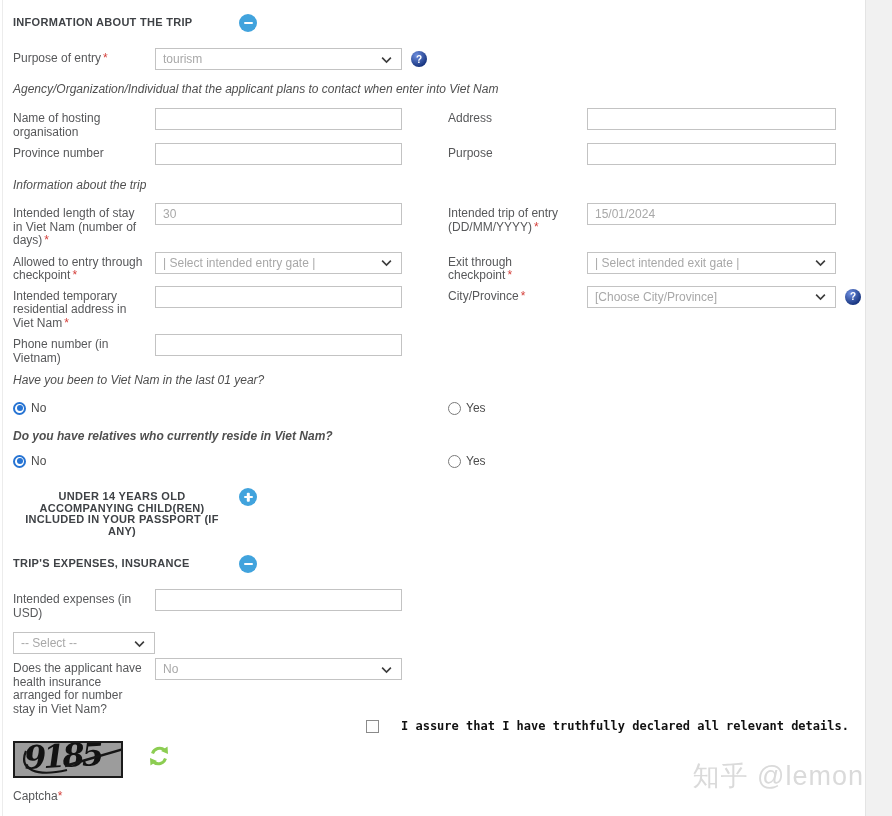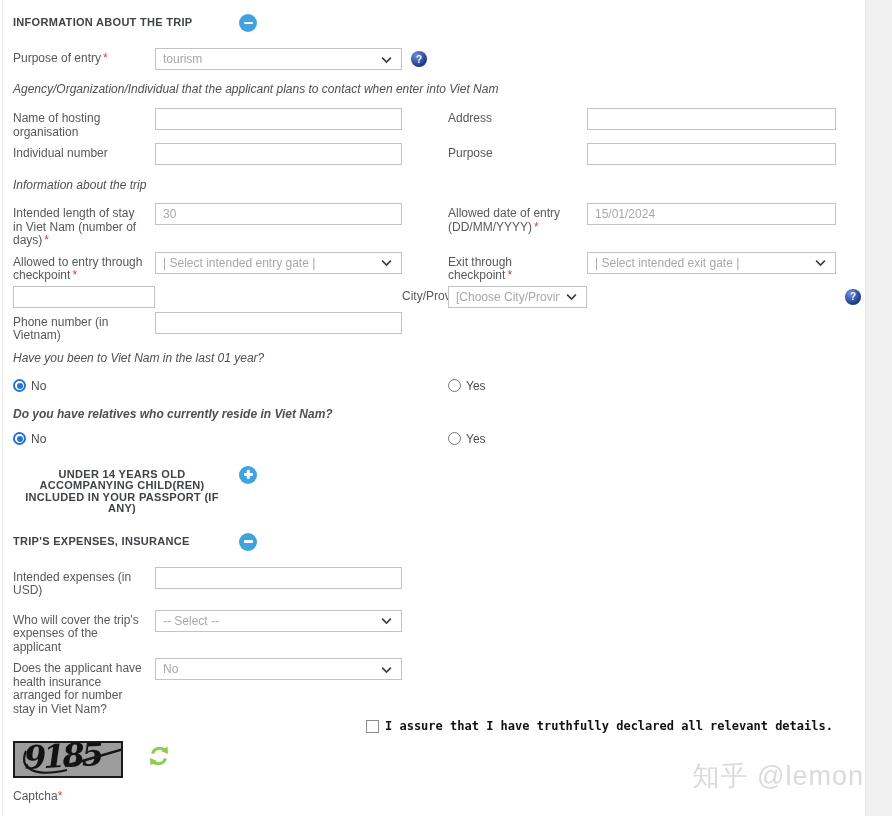--- a/index.html
+++ b/index.html
@@ -46,21 +46,21 @@
   .radio-row { display:grid; grid-template-columns:435px auto; align-items:center; }
   .radio-opt { display:inline-flex; align-items:center; gap:5px; cursor:pointer; }
   .radio { width:13px; height:13px; border-radius:50%; flex:none; position:relative; }
   .radio.sel { border:2px solid #2774d3; }
   .radio.sel::after { content:""; position:absolute; left:1.5px; top:1.5px; width:6px; height:6px;
                       border-radius:50%; background:#2774d3; }
   .radio.unsel { border:1.5px solid #7a7a7a; }
   .radio-lbl { font-size:12px; color:#4c4c4c; }
 
   
-  .decl-row { display:flex; align-items:center; gap:6px; margin-left:353px; }
+  .decl-row { display:flex; align-items:center; gap:22px; margin-left:353px; }
   .checkbox { width:13px; height:13px; border:1px solid #8a8a8a; background:#fdfdfd; cursor:pointer; flex:none; }
   .decl-lbl { font-family:"DejaVu Sans Mono", monospace; font-size:12px; font-weight:bold; color:#111; }
 
   
   .captcha-row { display:flex; align-items:flex-start; gap:24px; }
   .captcha-box { width:110px; height:37px; background:#9c9c9c; border:2px solid #1b1b1b;
                  position:relative; overflow:hidden; }
   .captcha-text { position:absolute; left:9px; top:-6px; font-family:"DejaVu Serif", serif;
                   font-size:32px; font-weight:bold; font-style:italic; color:#121212;
                   letter-spacing:-3px; transform:rotate(-3deg); }
@@ -106,34 +106,34 @@
 
   <div class="form-row" style="margin-bottom:4px;">
     <div class="lbl">Name of hosting organisation</div>
     <input class="input" type="text" style="">
     <div></div>
     <div class="lbl">Address</div>
     <input class="input" type="text" style="">
   </div>
 
   <div class="form-row" style="margin-bottom:14px;">
-    <div class="lbl">Individual number</div>
+    <div class="lbl">Province number</div>
     <input class="input" type="text" style="">
     <div></div>
     <div class="lbl">Purpose</div>
     <input class="input" type="text" style="">
   </div>
 
   <div class="note" style="margin-bottom:11px;">Information about the trip</div>
 
   <div class="form-row" style="margin-bottom:4px;">
     <div class="lbl"><span>Intended length of stay in Viet Nam (number of days)</span><span class="req">*</span></div>
     <input class="input ghost" type="text" value="30" style="">
     <div></div>
-    <div class="lbl"><span>Allowed date of entry (DD/MM/YYYY)</span><span class="req">*</span></div>
+    <div class="lbl"><span>Intended trip of entry (DD/MM/YYYY)</span><span class="req">*</span></div>
     <input class="input ghost" type="text" value="15/01/2024" style="">
   </div>
 
   <div class="form-row" style="margin-bottom:3px;">
     <div class="lbl"><span>Allowed to entry through checkpoint</span><span class="req">*</span></div>
     <div class="select">
       <span class="sel-text">| Select intended entry gate |</span>
       <span class="chev">
           <svg width="15" height="15" viewBox="0 0 24 24" fill="none" stroke="#3c3c3c" stroke-width="2.6">
             <polyline points="5 9 12 16 19 9"></polyline>
@@ -146,20 +146,21 @@
       <span class="sel-text">| Select intended exit gate |</span>
       <span class="chev">
           <svg width="15" height="15" viewBox="0 0 24 24" fill="none" stroke="#3c3c3c" stroke-width="2.6">
             <polyline points="5 9 12 16 19 9"></polyline>
           </svg>
         </span>
     </div>
   </div>
 
   <div class="form-row" style="margin-bottom:4px;">
+    <div class="lbl"><span>Intended temporary residential address in Viet Nam</span><span class="req">*</span></div>
     <input class="input" type="text" style="">
     <div></div>
     <div class="lbl"><span>City/Province</span><span class="req">*</span></div>
     <div class="select">
       <span class="sel-text">[Choose City/Province]</span>
       <span class="chev">
           <svg width="15" height="15" viewBox="0 0 24 24" fill="none" stroke="#3c3c3c" stroke-width="2.6">
             <polyline points="5 9 12 16 19 9"></polyline>
           </svg>
         </span>
@@ -212,21 +213,20 @@
         <span class="bar"></span>
       </span>
   </div>
 
   <div class="form-row" style="margin-bottom:12px;">
     <div class="lbl">Intended expenses (in USD)</div>
     <input class="input" type="text" style="">
   </div>
 
   <div class="form-row" style="margin-bottom:4px;">
-    <div class="lbl">Who will cover the trip's expenses of the applicant</div>
     <div class="select">
       <span class="sel-text">-- Select --</span>
       <span class="chev">
           <svg width="15" height="15" viewBox="0 0 24 24" fill="none" stroke="#3c3c3c" stroke-width="2.6">
             <polyline points="5 9 12 16 19 9"></polyline>
           </svg>
         </span>
     </div>
   </div>
 

